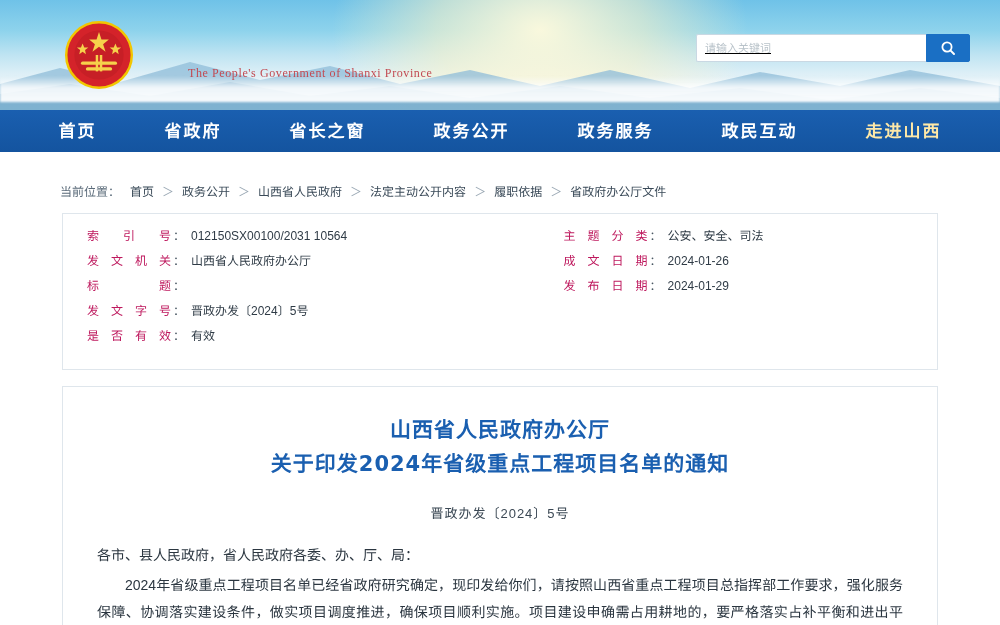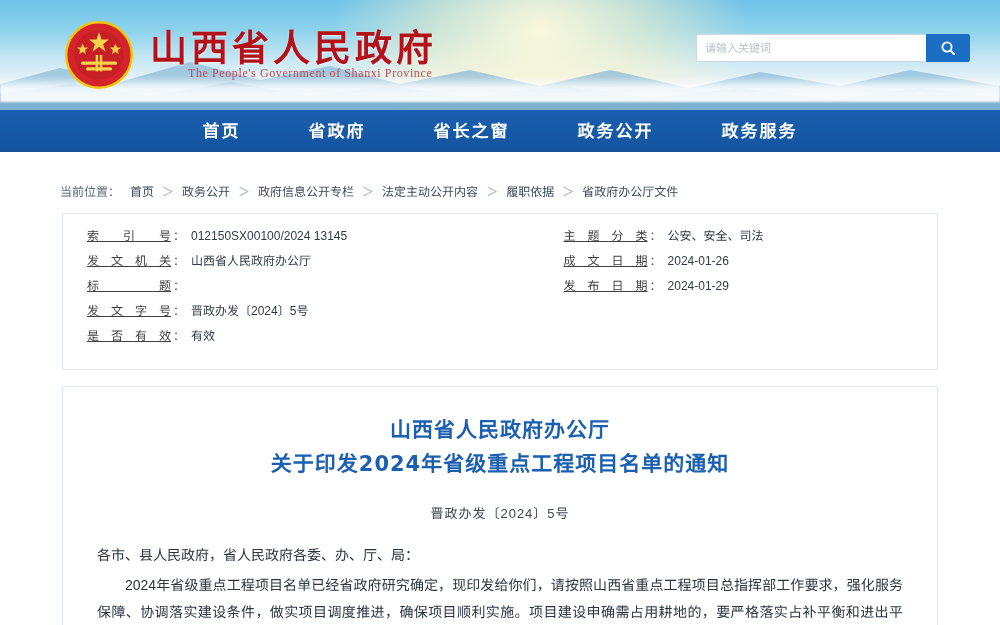--- a/index.html
+++ b/index.html
@@ -58,20 +58,21 @@
     font-size: 12px;
     letter-spacing: 0.6px;
     font-family: "Liberation Serif", serif;
     margin-left: 36px;
   }
   
   .search-wrap {
     position: absolute; right: 30px; top: 34px;
     display: flex; align-items: stretch;
     height: 28px;
+    text-decoration: underline;
   }
   .search-input {
     width: 230px; height: 28px;
     border: 1px solid #c9d8e3;
     border-right: none;
     background: #ffffff;
     padding: 0 8px;
     font-size: 11px;
     color: #333;
     outline: none;
@@ -142,24 +143,23 @@
     align-items: baseline;
     margin-bottom: 9px;
     font-size: 12px;
     color: #3c4a56;
     line-height: 16px;
   }
   .meta-key {
     width: 84px;
     text-align: justify;
     text-align-last: justify;
-    color: #404040;
+    color: #be185d;
     flex: none;
     letter-spacing: 0px;
-    text-decoration: underline;
   }
   .meta-sep { margin: 0 6px 0 2px; color: #4a5864; }
   .meta-val { color: #2f3b46; flex: 1; white-space: nowrap; overflow: hidden; text-overflow: ellipsis;}
 
   
   .doc-box {
     width: 876px; margin: 16px auto 0 auto;
     border: 1px solid #dfe6ec;
     border-bottom: none;
     background: #ffffff;
@@ -218,65 +218,66 @@
       <polygon points="50,22 53,31 62,31 55,37 58,46 50,40 42,46 45,37 38,31 47,31"></polygon>
       <polygon points="30,36 32,41 37,41 33,44 34,49 30,46 26,49 27,44 23,41 28,41"></polygon>
       <polygon points="70,36 72,41 77,41 73,44 74,49 70,46 66,49 67,44 63,41 68,41"></polygon>
       <rect x="28" y="58" width="44" height="4" rx="2"></rect>
       <rect x="34" y="65" width="32" height="4" rx="2"></rect>
       <rect x="46" y="50" width="3" height="20"></rect>
       <rect x="51" y="50" width="3" height="20"></rect>
     </g>
   </svg>
 
-  <div class="site-title">山西省人民政府</div>
   <div class="site-subtitle">The People's Government of Shanxi Province</div>
 
   <div class="search-wrap">
     <input class="search-input" type="text" placeholder="请输入关键词" style="">
     <div class="search-btn">
       <svg width="16" height="16" viewBox="0 0 16 16">
         <circle cx="7" cy="7" r="4.6" fill="none" stroke="#ffffff" stroke-width="1.8"></circle>
         <line x1="10.4" y1="10.4" x2="14" y2="14" stroke="#ffffff" stroke-width="2" stroke-linecap="round"></line>
       </svg>
     </div>
   </div>
 </div>
 
 <div class="nav">
   <div class="nav-item">首页</div>
   <div class="nav-item">省政府</div>
   <div class="nav-item">省长之窗</div>
   <div class="nav-item">政务公开</div>
   <div class="nav-item">政务服务</div>
+  <div class="nav-item">政民互动</div>
+  <div class="nav-item last">走进山西</div>
 </div>
 
 <div class="crumb-wrap">
   <div class="crumb">
     <span class="label">当前位置：</span>
     <a>首页</a>
     <span class="sep">＞</span>
     <a>政务公开</a>
     <span class="sep">＞</span>
-    <a>政府信息公开专栏</a>
+    <a>山西省人民政府</a>
     <span class="sep">＞</span>
     <a>法定主动公开内容</a>
     <span class="sep">＞</span>
     <a>履职依据</a>
     <span class="sep">＞</span>
     <a>省政府办公厅文件</a>
   </div>
 </div>
 
 <div class="meta-box">
   <div class="meta-col left">
     <div class="meta-row">
       <span class="meta-key">索引号</span>
       <span class="meta-sep">：</span>
-      <span class="meta-val">012150SX00100/2024 13145</span>
+      <span class="meta-val">012150SX00100/2031 10564</span>
     </div>
     <div class="meta-row">
       <span class="meta-key">发文机关</span>
       <span class="meta-sep">：</span>
       <span class="meta-val">山西省人民政府办公厅</span>
     </div>
     <div class="meta-row">
       <span class="meta-key">标题</span>
       <span class="meta-sep">：</span>
     </div>

